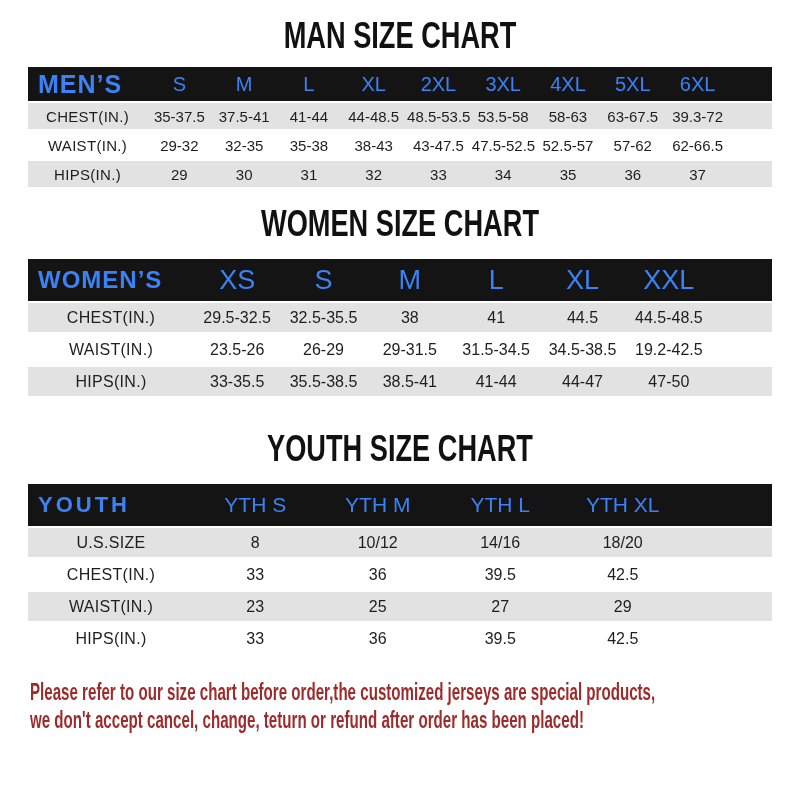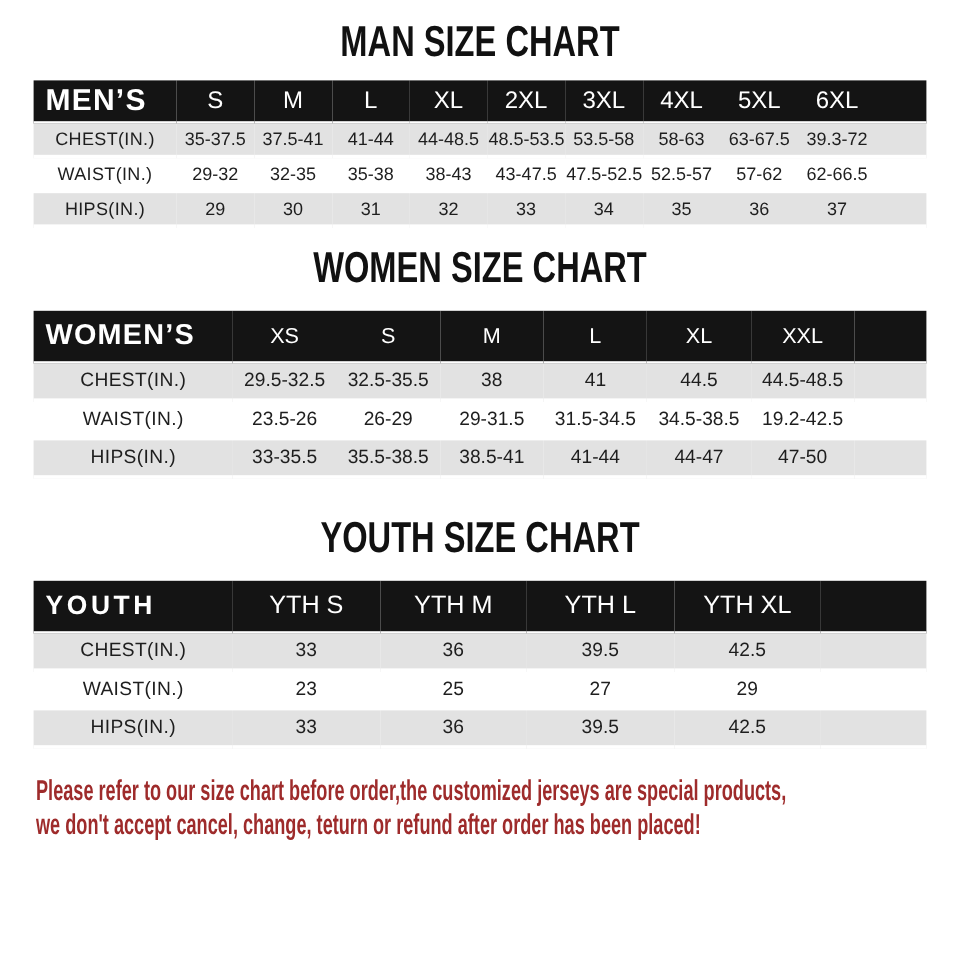--- a/index.html
+++ b/index.html
@@ -46,21 +46,21 @@
 
   
   table.size-table{
     border-collapse:separate;border-spacing:0;
     table-layout:fixed;
     width:744px;
     margin:0 auto;
   }
   thead th{
     background:var(--bar-bg,#141414);
-    color:#ffffff;
+    color:#3b82f6;
     font-weight:normal;
     text-align:center;
     border-bottom:2px solid #ffffff;
   }
   thead th.corner{
     text-align:left;
     padding-left:10px;
     font-weight:bold;
     letter-spacing:1px;
   }
@@ -74,21 +74,21 @@
   tbody tr:nth-child(odd) td{background:var(--stripe,#E2E2E2);}
   td.rowlabel{letter-spacing:0.3px;}
 
   
   .men thead th{height:32px;font-size:20px;}
   .men thead th.corner{font-size:25px;width:108px;}
   .men th.spacer,.men td.spacer{width:40px;}
   .men tbody td{height:24px;font-size:15px;}
 
   
-  .women thead th{height:40px;font-size:18px;}
+  .women thead th{height:40px;font-size:27px;}
   .women thead th.corner{font-size:24px;width:155px;margin-top:36px;}
   .women th.spacer,.women td.spacer{width:58px;}
   .women tbody td{height:27px;font-size:16px;}
 
   
   .youth thead th{height:40px;font-size:21px;}
   .youth thead th.corner{font-size:22px;width:155px;letter-spacing:3px;}
   .youth th.spacer,.youth td.spacer{width:86px;}
   .youth tbody td{height:27px;font-size:16px;}
 
@@ -240,20 +240,28 @@
               <th class="corner">YOUTH</th>
               <th class="colhead">YTH S</th>
               <th class="colhead">YTH M</th>
               <th class="colhead">YTH L</th>
               <th class="colhead">YTH XL</th>
               <th class="spacer"></th>
             </tr>
           </thead>
           <tbody>
             <tr>
+              <td class="rowlabel">U.S.SIZE</td>
+              <td class="value">8</td>
+              <td class="value">10/12</td>
+              <td class="value">14/16</td>
+              <td class="value">18/20</td>
+              <td class="spacer"></td>
+            </tr>
+            <tr>
               <td class="rowlabel">CHEST(IN.)</td>
               <td class="value">33</td>
               <td class="value">36</td>
               <td class="value">39.5</td>
               <td class="value">42.5</td>
               <td class="spacer"></td>
             </tr>
             <tr>
               <td class="rowlabel">WAIST(IN.)</td>
               <td class="value">23</td>

